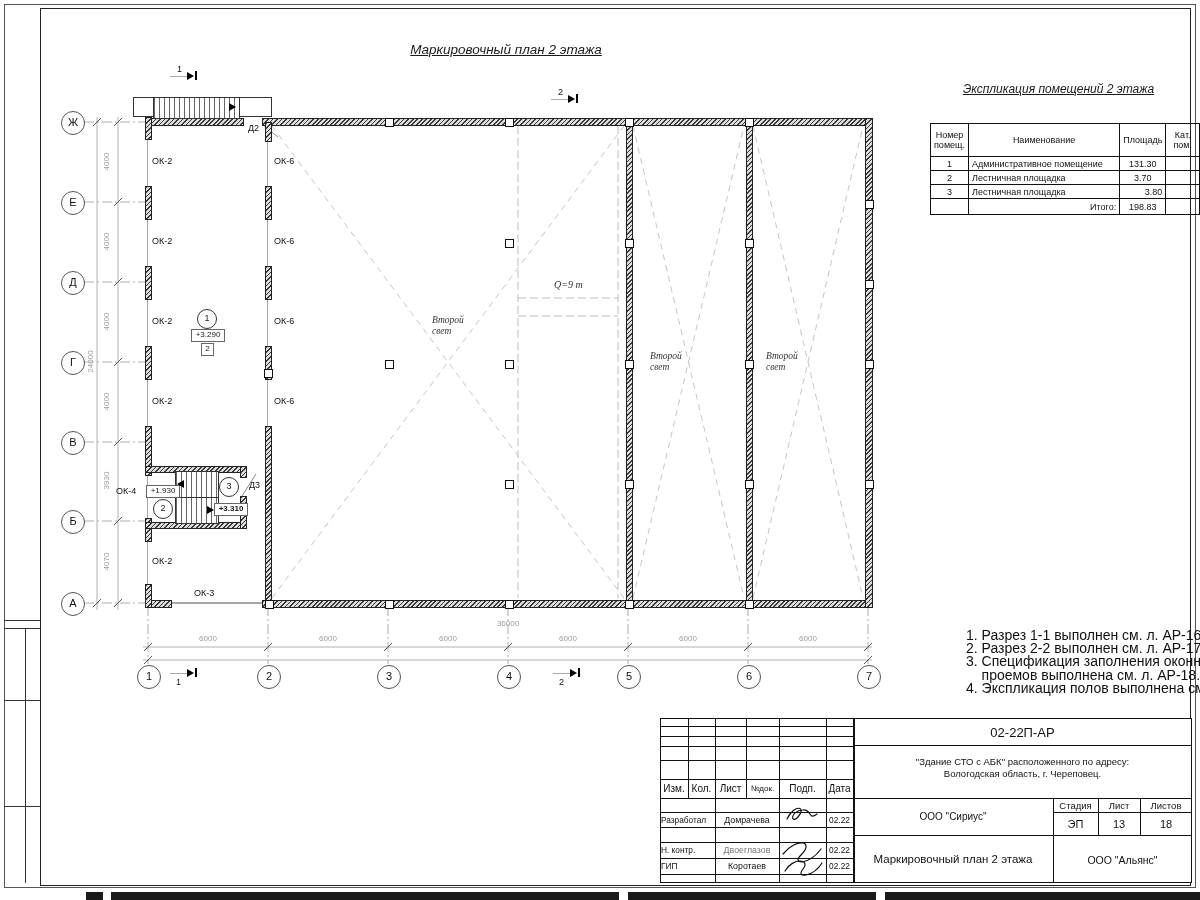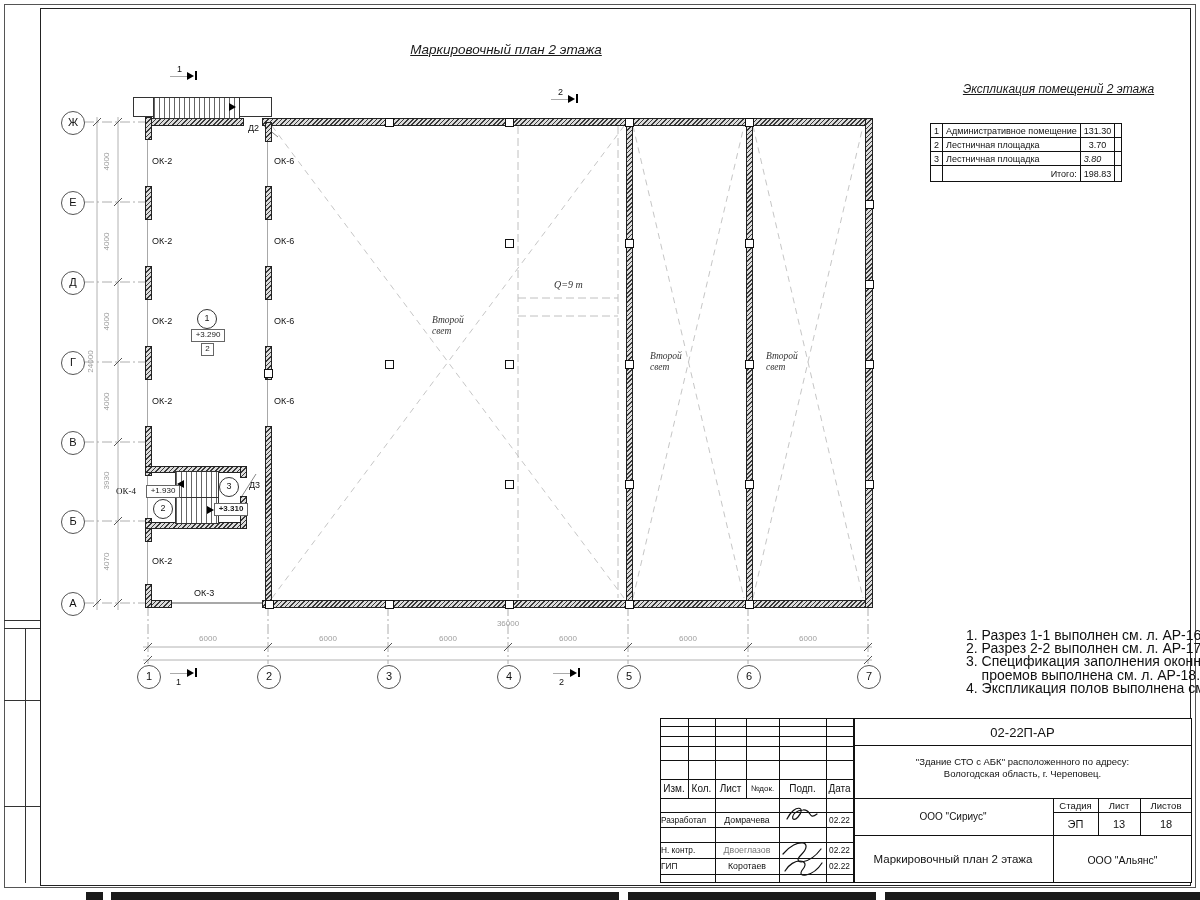--- a/index.html
+++ b/index.html
@@ -232,21 +232,21 @@
   <div class="dim" style="left:548px;top:634px;width:40px;">6000</div>
   <div class="dim" style="left:668px;top:634px;width:40px;">6000</div>
   <div class="dim" style="left:788px;top:634px;width:40px;">6000</div>
   <div class="dim" style="left:482px;top:619px;width:52px;">36000</div>
 
   <div class="lbl" style="left:152px;top:156px;">ОК-2</div>
   <div class="lbl" style="left:152px;top:236px;">ОК-2</div>
   <div class="lbl" style="left:152px;top:316px;">ОК-2</div>
   <div class="lbl" style="left:152px;top:396px;">ОК-2</div>
   <div class="lbl" style="left:152px;top:556px;">ОК-2</div>
-  <div class="lbl" style="left:116px;top:486px;font-family:Liberation Serif, serif;">ОК-4</div>
+  <div class="lbl" style="left:116px;top:486px;">ОК-4</div>
   <div class="lbl" style="left:194px;top:588px;">ОК-3</div>
   <div class="lbl" style="left:274px;top:156px;">ОК-6</div>
   <div class="lbl" style="left:274px;top:236px;">ОК-6</div>
   <div class="lbl" style="left:274px;top:316px;">ОК-6</div>
   <div class="lbl" style="left:274px;top:396px;">ОК-6</div>
 
   <div class="lbl" style="left:248px;top:123px;">Д2</div>
   <div class="lbl" style="left:249px;top:480px;">Д3</div>
 
   <div class="rbubble" style="left:197px;top:309px;">1</div>
@@ -283,36 +283,44 @@
 
   <div class="secline" style="left:553px;top:673px;width:18px;"></div>
   <div class="secnum" style="left:559px;top:677px;">2</div>
   <div class="tri-r" style="left:570px;top:669px;"></div>
   <div class="bar" style="left:578px;top:668px;"></div>
 
   <div class="abs" style="left:930px;top:82px;width:257px;text-align:center;font-size:12px;font-style:italic;text-decoration:underline;">Экспликация помещений 2 этажа</div>
   <div class="abs" style="left:930px;top:123px;">
     <table id="expl-table">
       <tbody>
+          <tr>
+        <th class="pre" style="width:30px;height:32px;text-align:center;">Номер
+помещ.</th>
+        <th style="width:163px;text-align:center;">Наименование</th>
+        <th style="width:35px;text-align:center;">Площадь</th>
+        <th class="pre" style="width:29px;text-align:center;">Кат.
+пом.</th>
+      </tr>
       <tr>
         <td style="height:13px;text-align:center;">1</td>
         <td>Административное помещение</td>
         <td style="text-align:center;">131.30</td>
         <td></td>
       </tr>
       <tr>
         <td style="height:13px;text-align:center;">2</td>
         <td>Лестничная площадка</td>
         <td style="text-align:center;margin-top:28px;">3.70</td>
         <td></td>
       </tr>
       <tr>
         <td style="height:13px;text-align:center;">3</td>
         <td>Лестничная площадка</td>
-        <td style="text-align:left;font-style:italic;">3.80</td>
+        <td style="text-align:right;">3.80</td>
         <td></td>
       </tr>
       <tr>
         <td style="height:15px;"></td>
         <td style="text-align:right;">Итого:</td>
         <td style="text-align:center;">198.83</td>
         <td></td>
       </tr>
     </tbody>
       </table>

